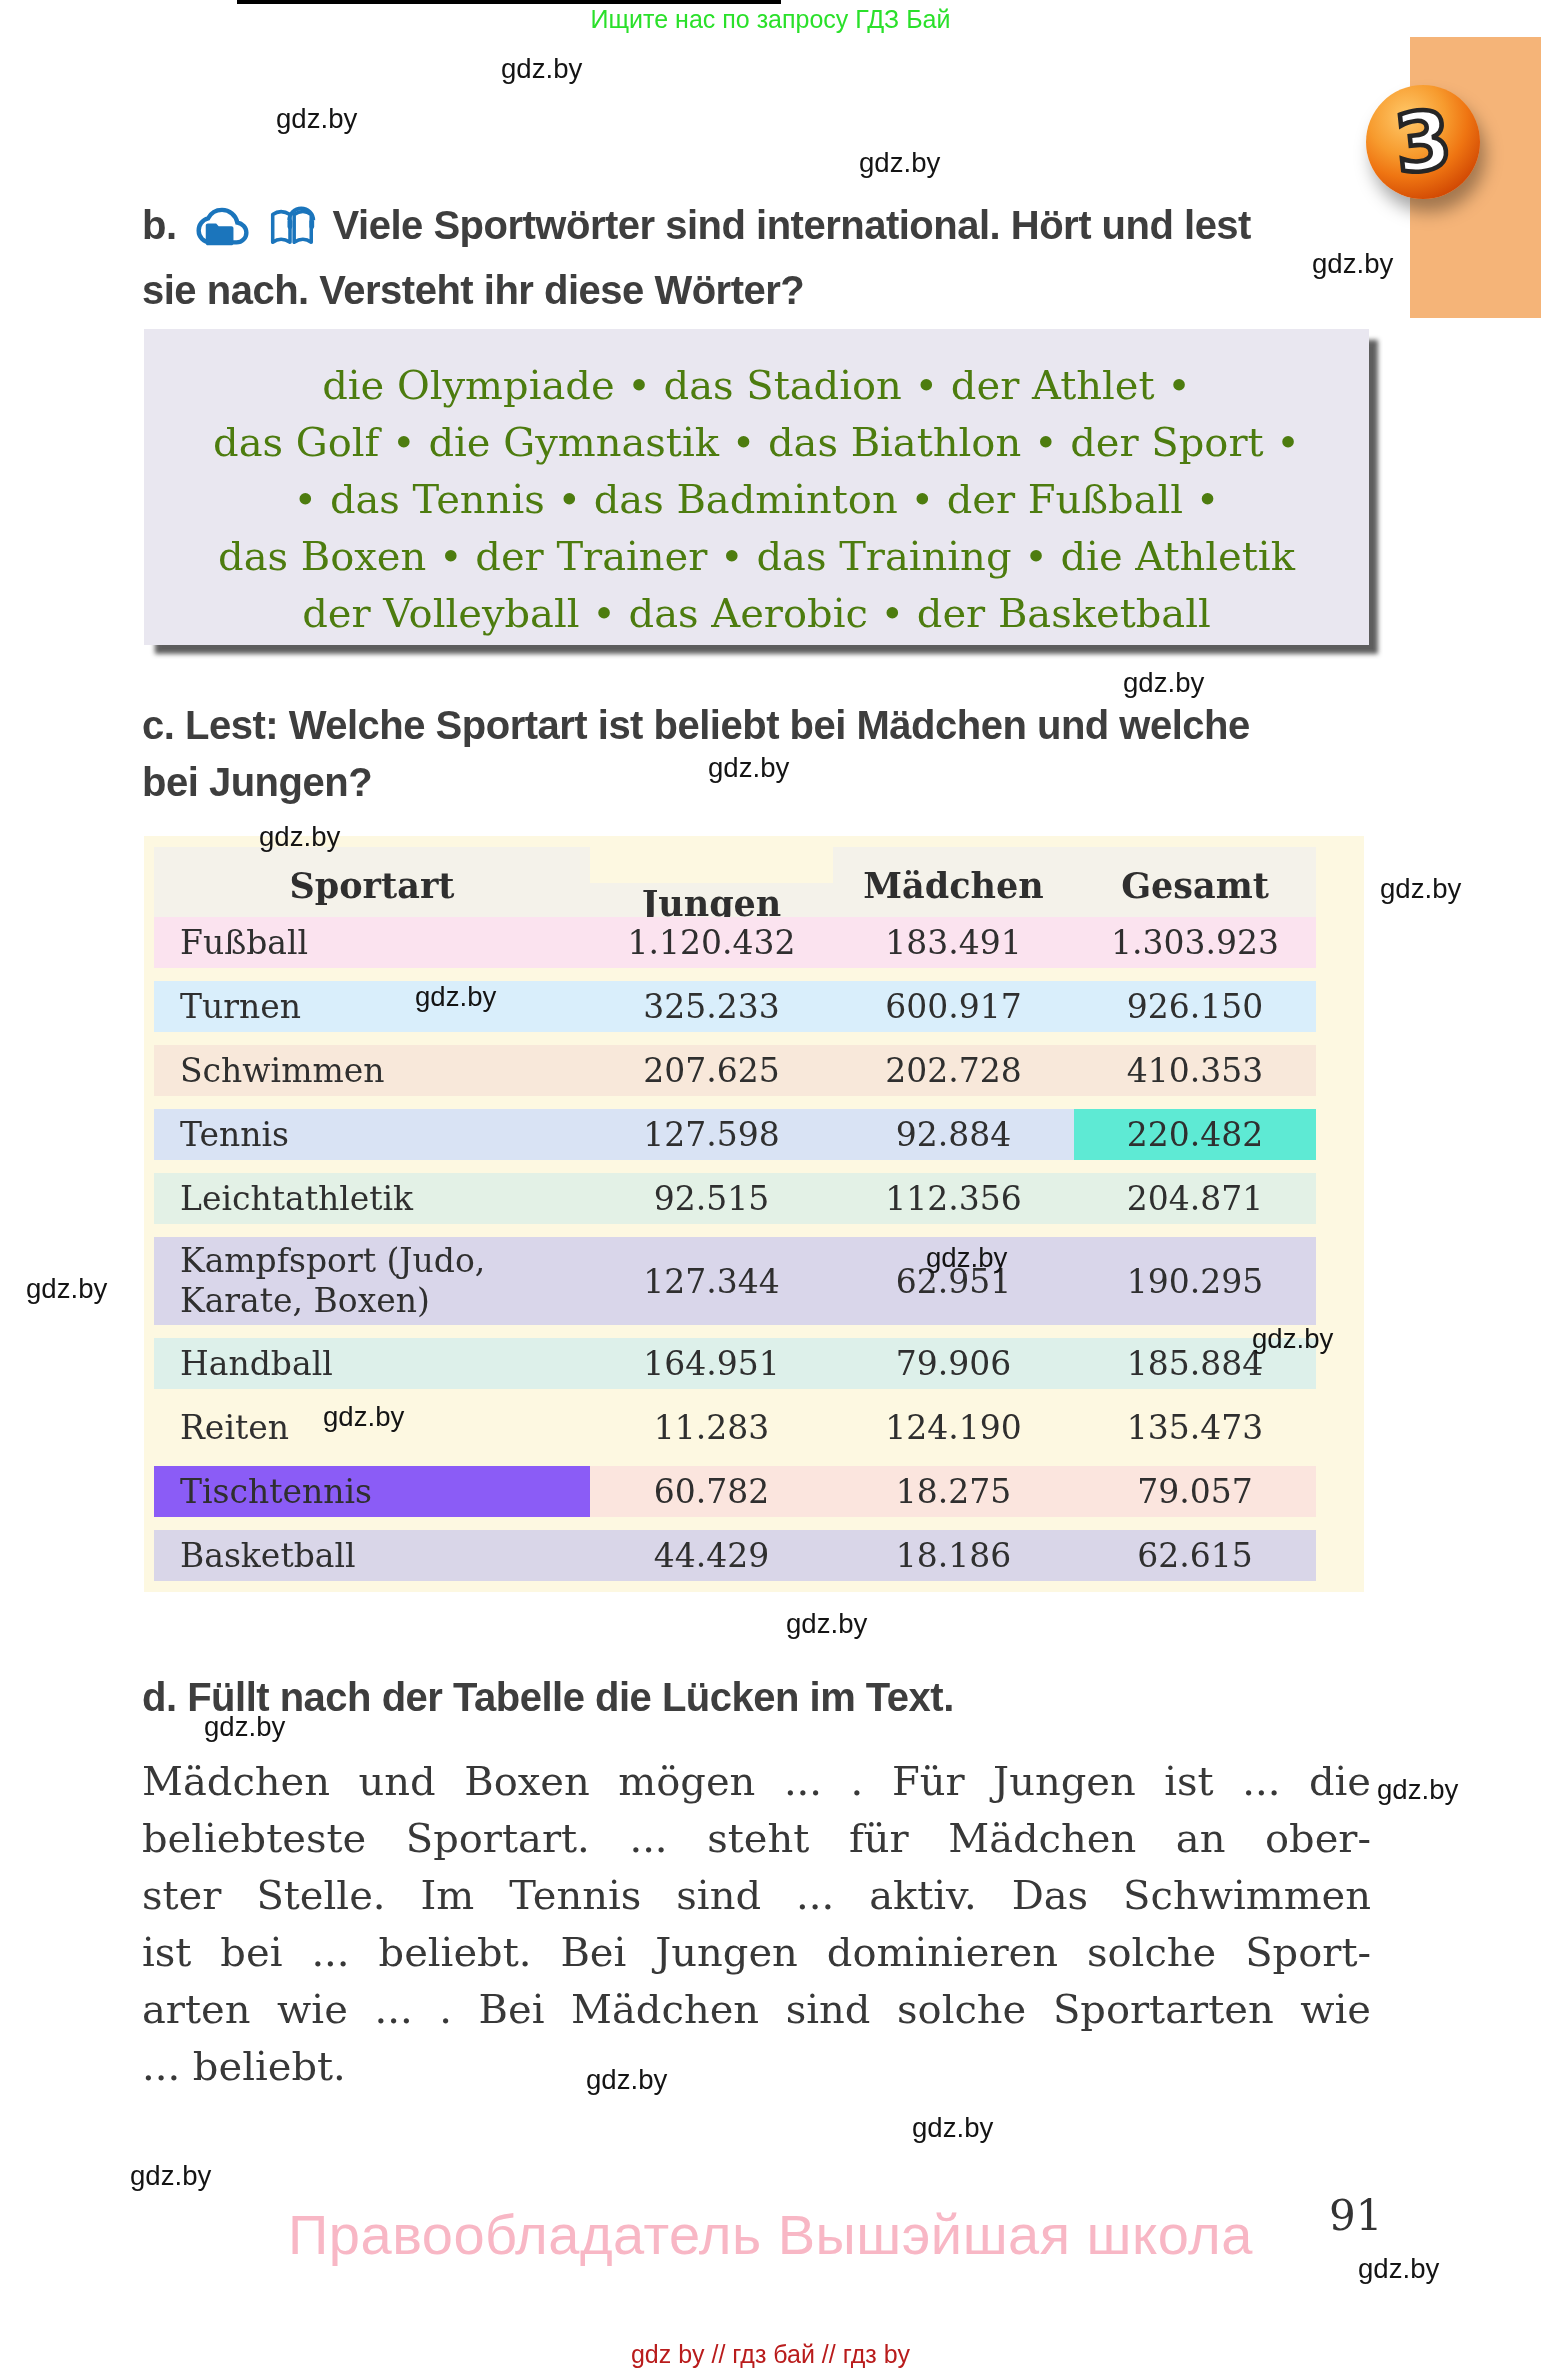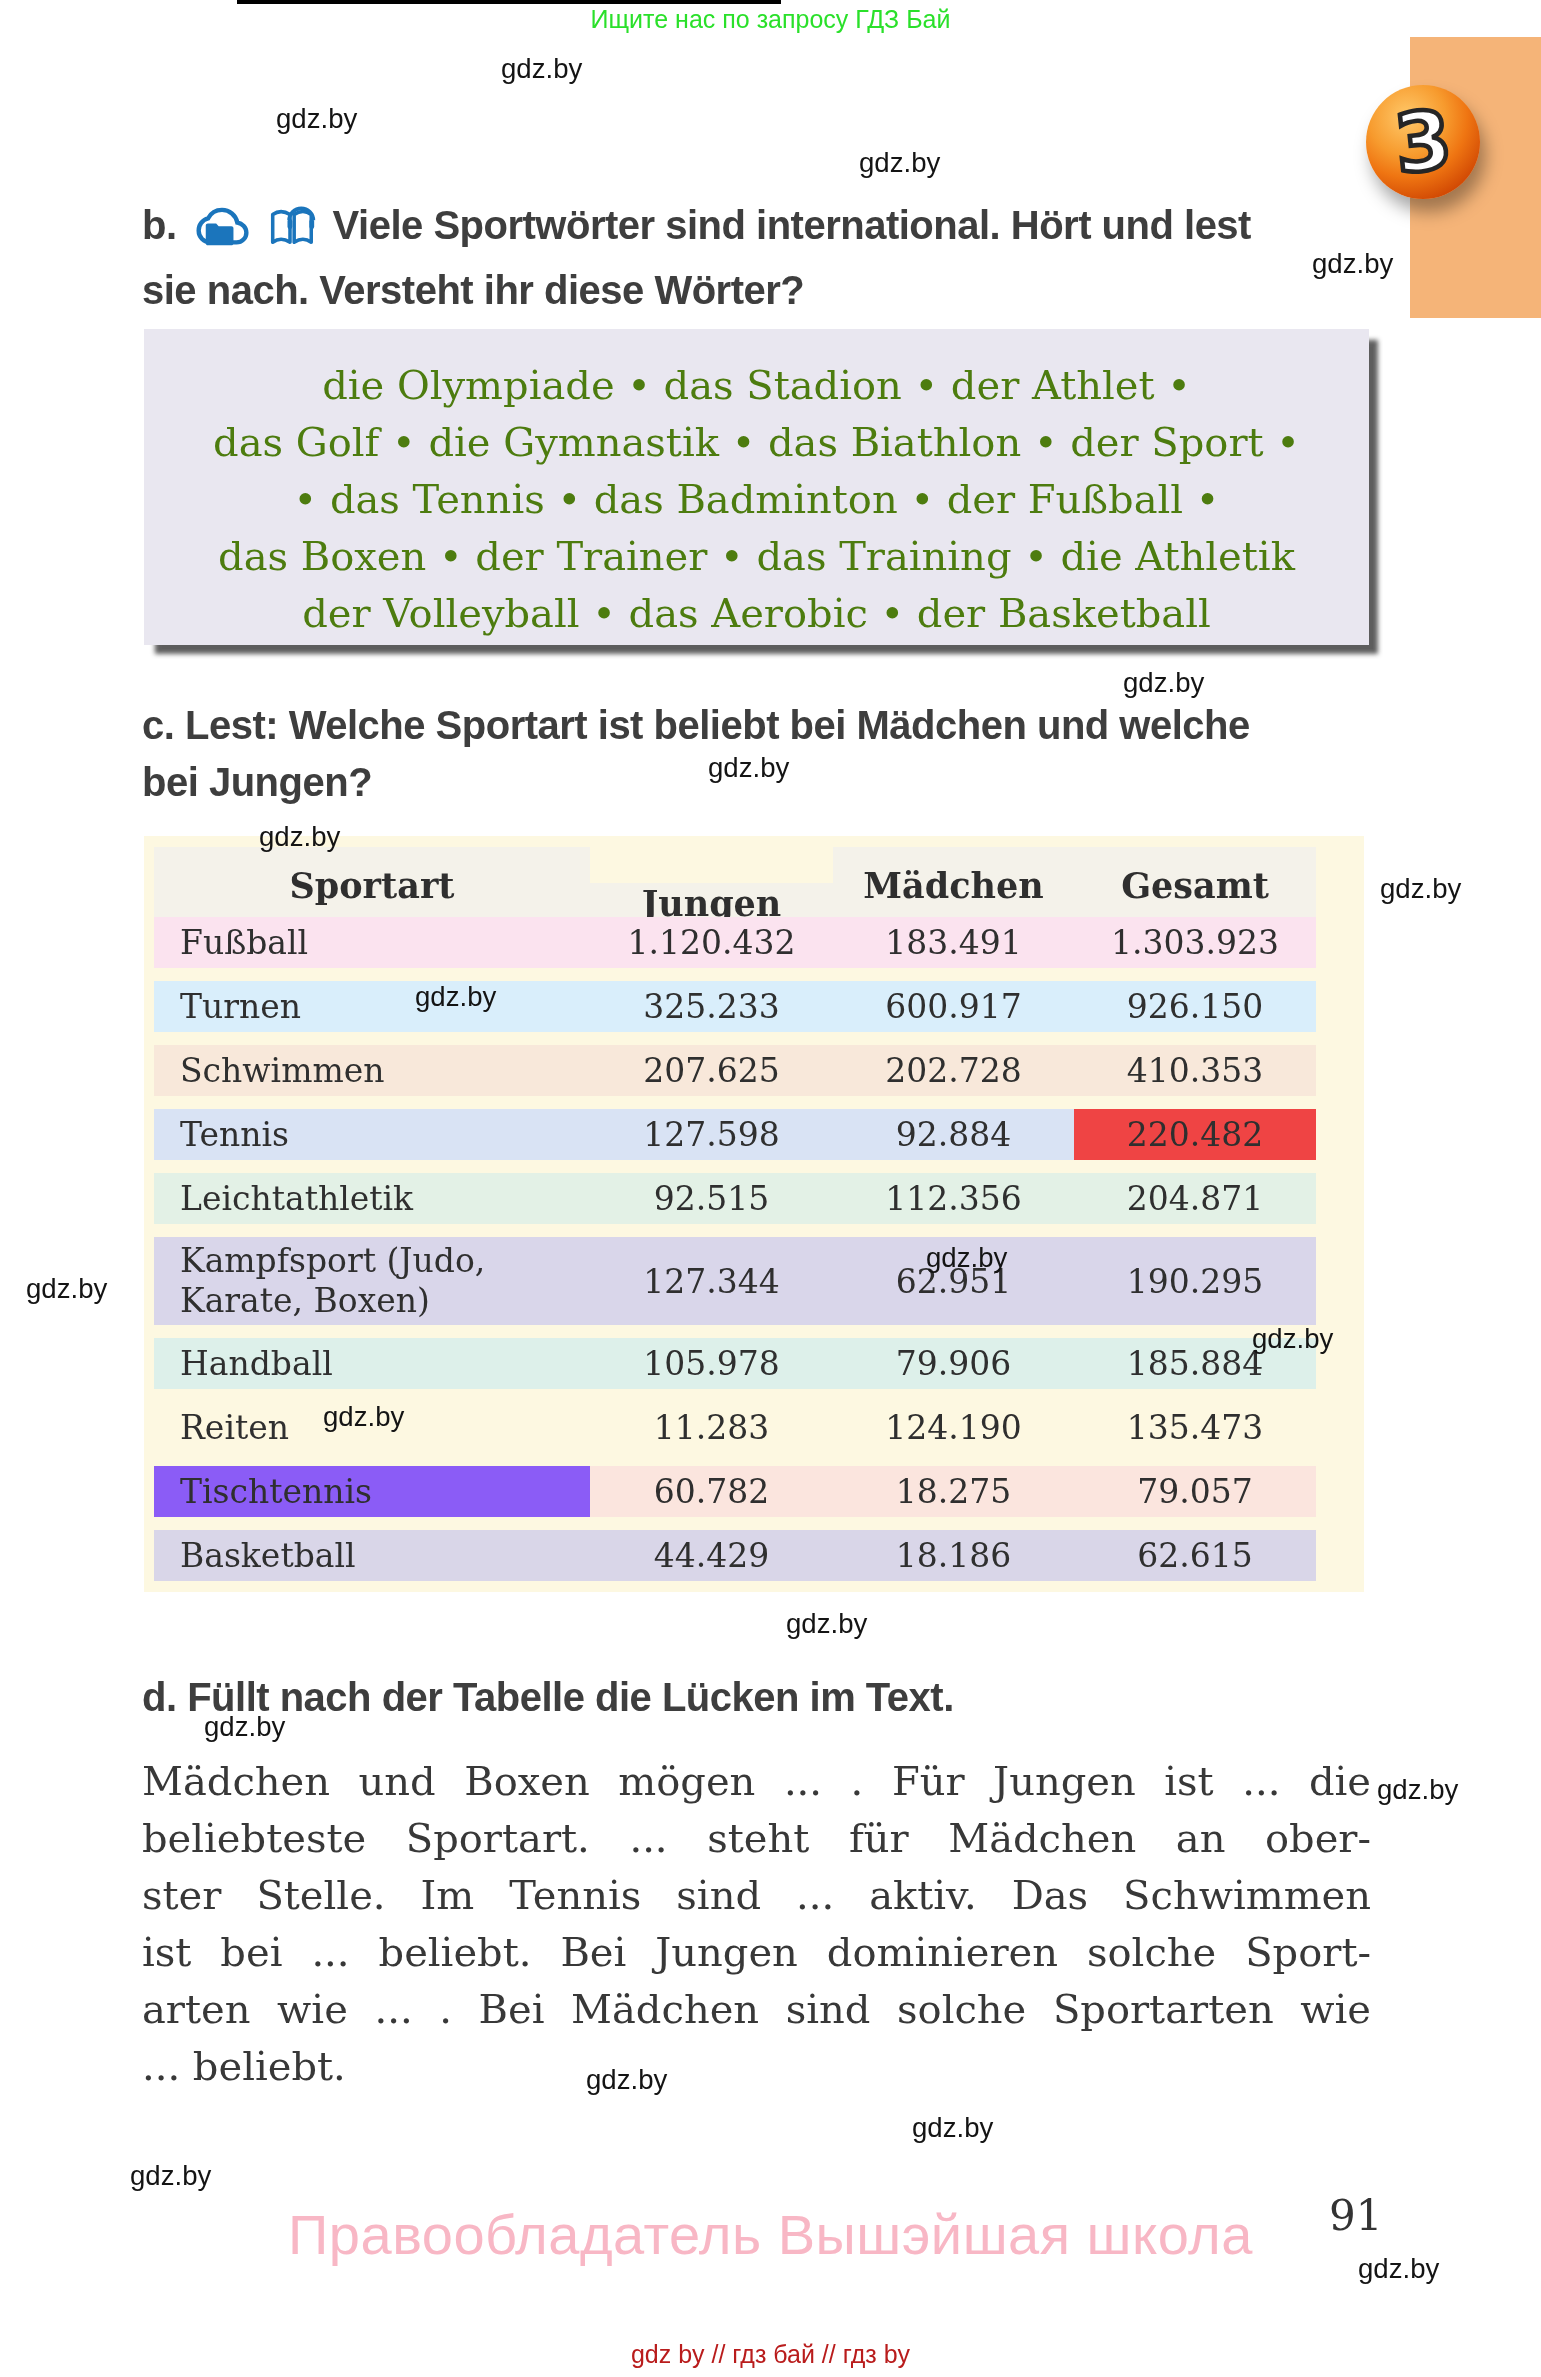--- a/index.html
+++ b/index.html
@@ -130,38 +130,38 @@
     <div class="trow">
       <div class="cell sport" style="background-color: rgb(248, 232, 218);">Schwimmen</div>
       <div class="cell" style="background-color: rgb(248, 232, 218);">207.625</div>
       <div class="cell" style="background-color: rgb(248, 232, 218);">202.728</div>
       <div class="cell" style="background-color: rgb(248, 232, 218);">410.353</div>
     </div>
     <div class="trow">
       <div class="cell sport" style="background-color: rgb(217, 227, 244);">Tennis</div>
       <div class="cell" style="background-color: rgb(217, 227, 244);">127.598</div>
       <div class="cell" style="background-color: rgb(217, 227, 244);">92.884</div>
-      <div class="cell" style="background-color: #ef4444;">220.482</div>
+      <div class="cell" style="background-color: #5eead4;">220.482</div>
     </div>
     <div class="trow">
       <div class="cell sport" style="background-color: rgb(227, 241, 230);">Leichtathletik</div>
       <div class="cell" style="background-color: rgb(227, 241, 230);">92.515</div>
       <div class="cell" style="background-color: rgb(227, 241, 230);">112.356</div>
       <div class="cell" style="background-color: rgb(227, 241, 230);">204.871</div>
     </div>
     <div class="trow tall">
       <div class="cell sport" style="background-color: rgb(217, 214, 234);">Kampfsport (Judo,
 Karate, Boxen)</div>
       <div class="cell" style="background-color: rgb(217, 214, 234);">127.344</div>
       <div class="cell" style="background-color: rgb(217, 214, 234);">62.951</div>
       <div class="cell" style="background-color: rgb(217, 214, 234);">190.295</div>
     </div>
     <div class="trow">
       <div class="cell sport" style="background-color: rgb(221, 240, 234);">Handball</div>
-      <div class="cell" style="background-color: rgb(221, 240, 234);">105.978</div>
+      <div class="cell" style="background-color: rgb(221, 240, 234);">164.951</div>
       <div class="cell" style="background-color: rgb(221, 240, 234);">79.906</div>
       <div class="cell" style="background-color: rgb(221, 240, 234);">185.884</div>
     </div>
     <div class="trow">
       <div class="cell sport" style="background-color: rgb(253, 248, 225);">Reiten</div>
       <div class="cell" style="background-color: rgb(253, 248, 225);">11.283</div>
       <div class="cell" style="background-color: rgb(253, 248, 225);">124.190</div>
       <div class="cell" style="background-color: rgb(253, 248, 225);">135.473</div>
     </div>
     <div class="trow">

